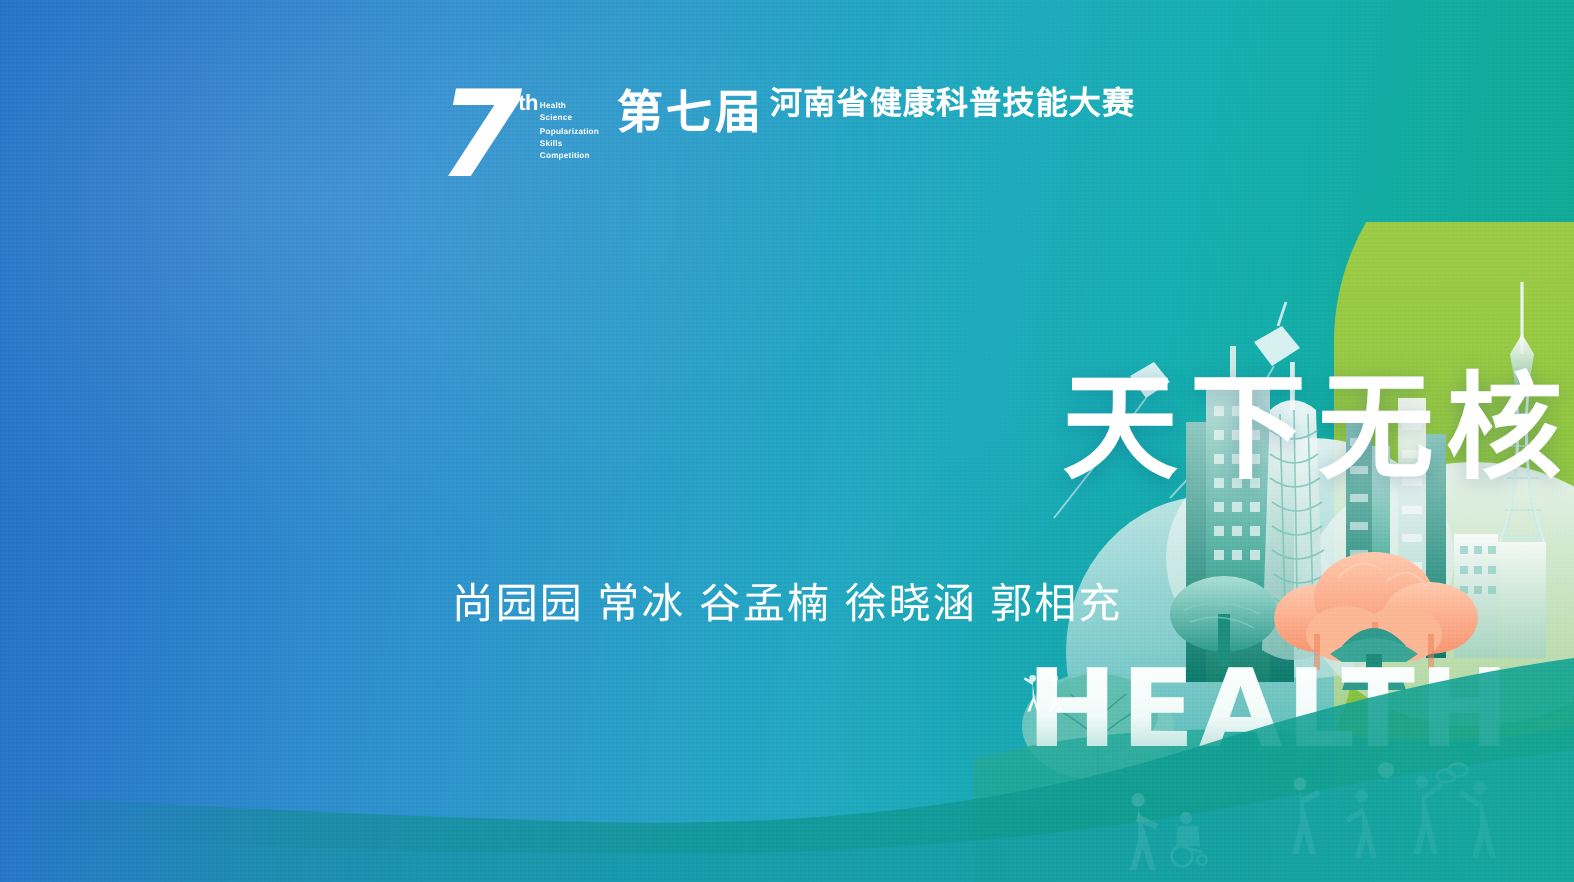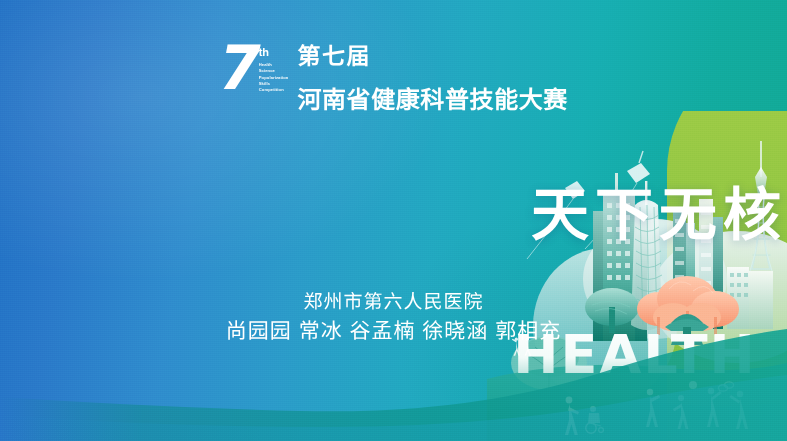--- a/index.html
+++ b/index.html
@@ -50,37 +50,37 @@
     position:absolute;left:0;right:0;top:44px;
     display:flex;justify-content:center;align-items:flex-start;
   }
   .lockup{display:flex;align-items:flex-start;gap:9px;}
   .seven-wrap{display:flex;align-items:flex-start;gap:2px;}
   .seven{
     font-family:"DejaVu Sans","Liberation Sans",sans-serif;
     font-size:60px;line-height:.82;font-weight:700;font-style:italic;
     color:#ffffff;letter-spacing:-4px;
   }
-  .ord-col{padding-top:3px;display:flex;flex-direction:column;gap:1px;}
+  .ord-col{padding-top:3px;display:flex;flex-direction:row;gap:1px;}
   .ord{
     font-size:11px;font-weight:700;color:#fff;line-height:1;
     letter-spacing:-.3px;
   }
   .en-lines{display:flex;flex-direction:column;gap:1.2px;margin-top:3px;}
   .en-lines span{
     font-size:4.1px;line-height:1.25;font-weight:700;color:#ffffff;
     letter-spacing:.1px;white-space:nowrap;opacity:.96;
   }
-  .cn-block{display:flex;flex-direction:column;gap:20px;margin-top:1px;}
+  .cn-block{display:flex;flex-direction:row;gap:3px;margin-top:1px;}
   .cn-1{
     font-size:23px;font-weight:800;color:#fff;line-height:1;
     letter-spacing:1.5px;
   }
   .cn-2{
-    font-size:24px;font-weight:800;color:#fff;line-height:1;
+    font-size:16px;font-weight:800;color:#fff;line-height:1;
     letter-spacing:.6px;
   }
 
   
   .title{
     position:absolute;left:0;right:0;top:186px;text-align:right;
     font-size:58px;font-weight:800;color:#ffffff;letter-spacing:6px;
     line-height:1;
     text-shadow:0 2px 10px rgba(10,60,110,.25);
   }
@@ -397,17 +397,16 @@
       <div class="cn-block">
         <div class="cn-1">第七届</div>
         <div class="cn-2">河南省健康科普技能大赛</div>
       </div>
     </div>
   </div>
 
   <div class="title">天下无核</div>
 
   <div class="credits">
-    <div class="org">郑州市第六人民医院</div>
     <div class="names">尚园园 常冰 谷孟楠 徐晓涵 郭相充</div>
   </div>
 
 </div>
 
 </body></html>

